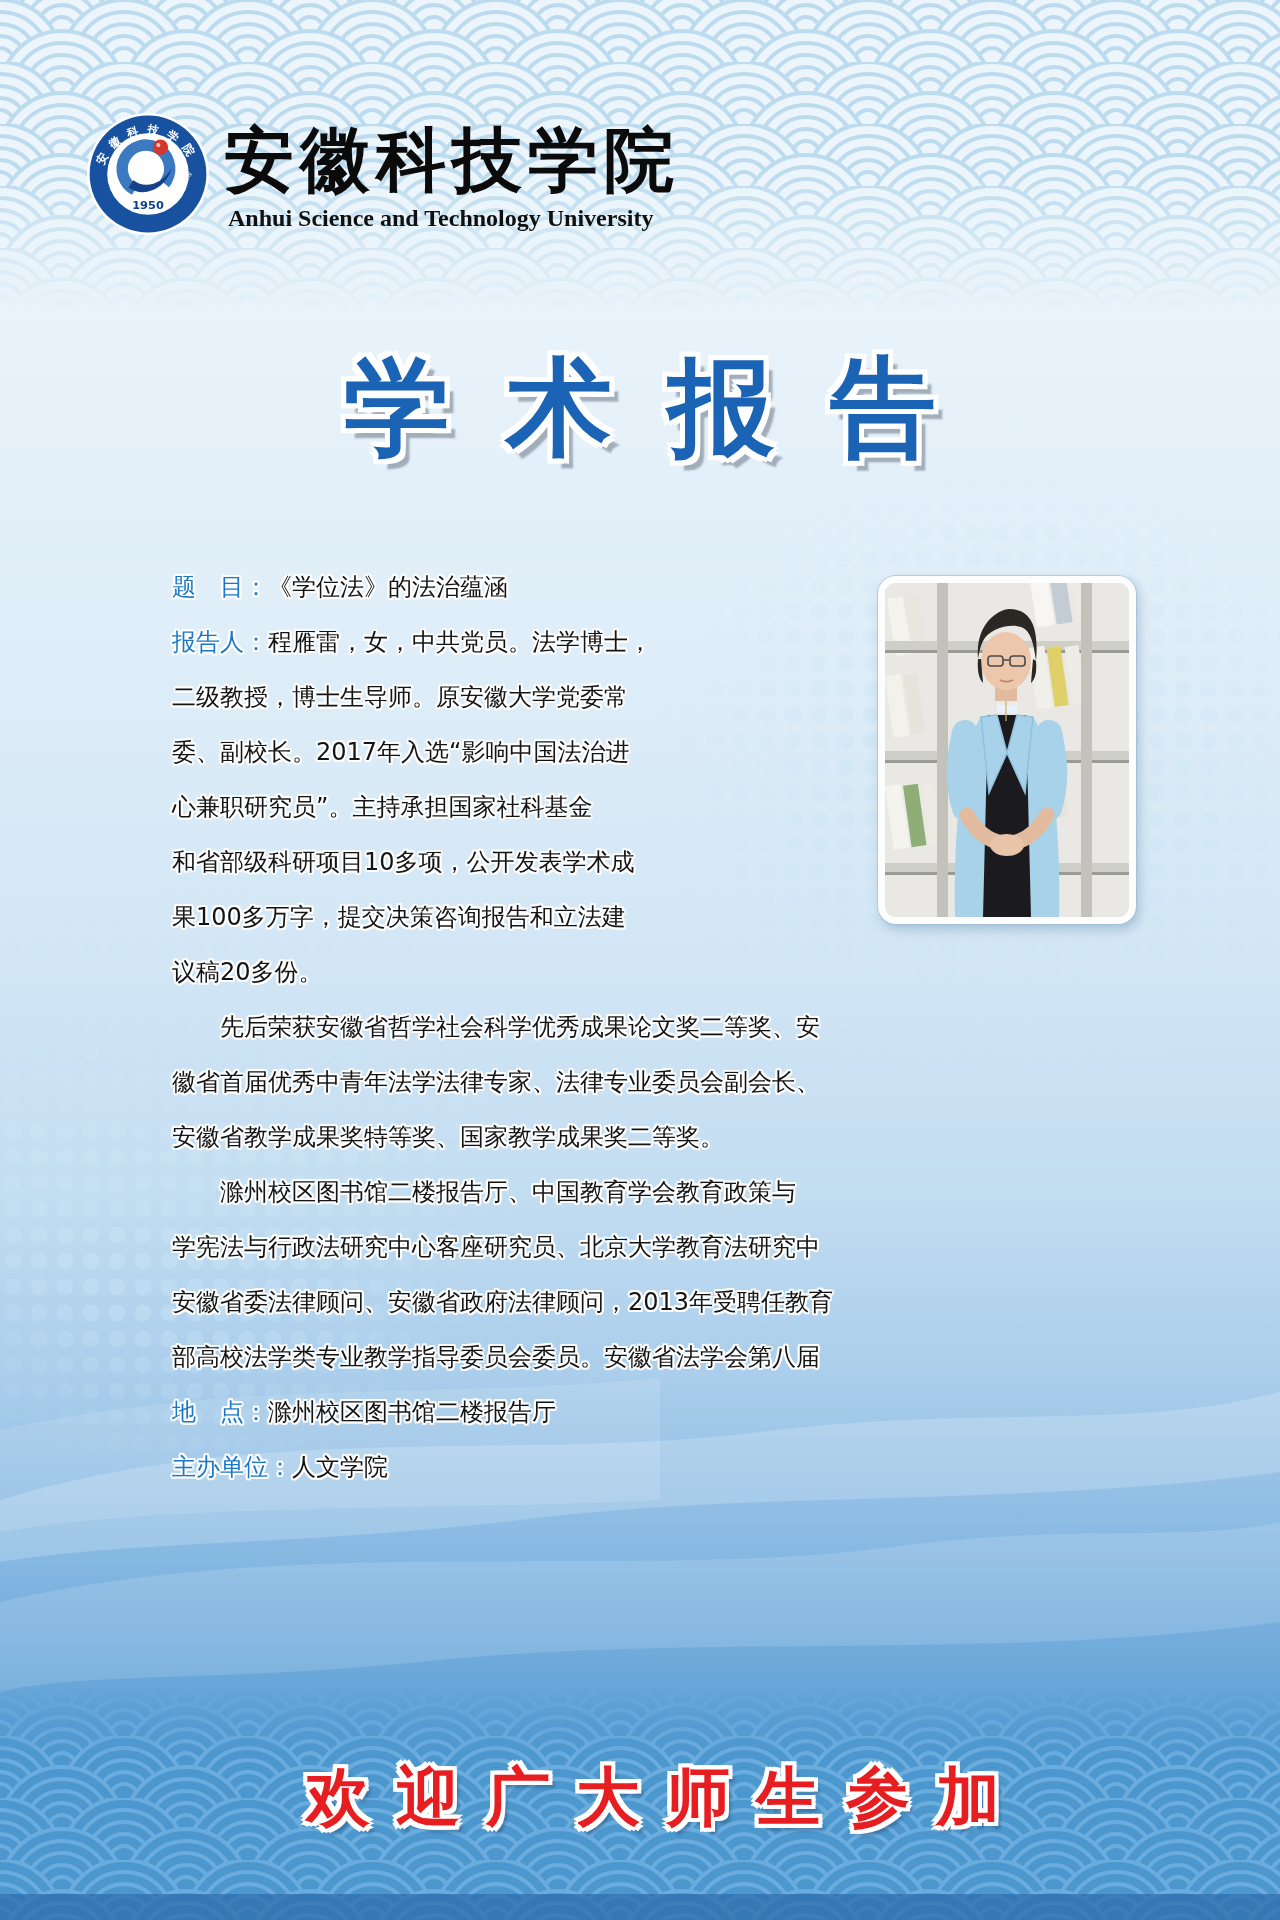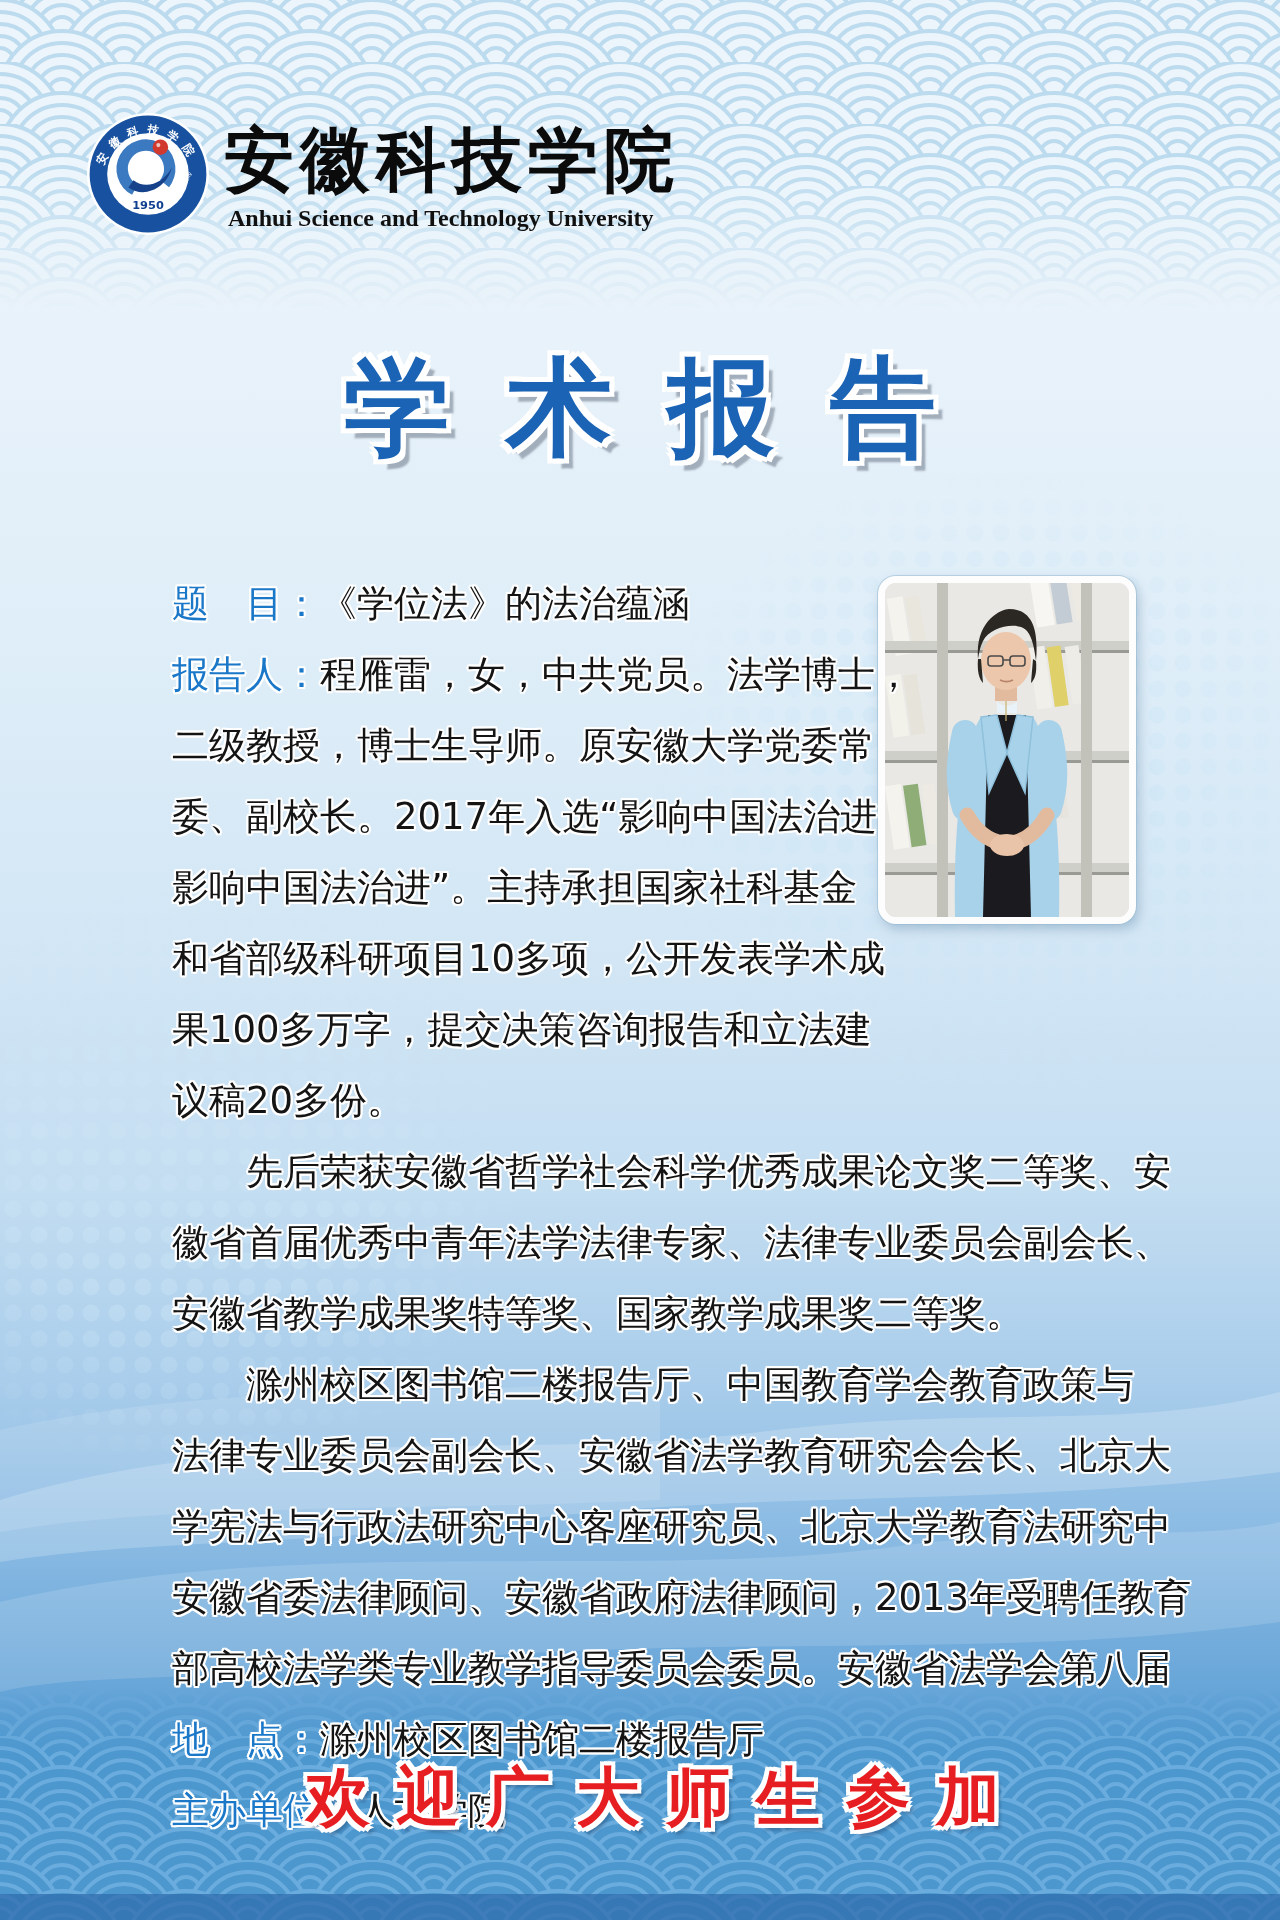--- a/index.html
+++ b/index.html
@@ -34,25 +34,24 @@
     color:#1a63b5;
     text-shadow:
       -5px -5px 0 #fff,5px -5px 0 #fff,-5px 5px 0 #fff,5px 5px 0 #fff,
       -5px 0 0 #fff,5px 0 0 #fff,0 -5px 0 #fff,0 5px 0 #fff,
       9px 10px 2px rgba(105,118,135,.55);
   }
 
   
   .body-text{position:absolute;left:172px;top:560px;width:960px;}
   .row{
-    height:55px;line-height:55px;font-size:37px;color:#141414;white-space:nowrap;
+    height:55px;line-height:55px;font-size:24px;color:#141414;white-space:nowrap;
     text-shadow:
       2.2px 0 0 #fff,-2.2px 0 0 #fff,0 2.2px 0 #fff,0 -2.2px 0 #fff,
       1.6px 1.6px 0 #fff,-1.6px -1.6px 0 #fff,1.6px -1.6px 0 #fff,-1.6px 1.6px 0 #fff;
-    margin-top: 16px;
   }
   .lbl{color:#1b78c9;}
 
   
   .photo{
     position:absolute;left:878px;top:576px;width:258px;height:348px;box-sizing:border-box;
     border:7px solid #fdfdfd;border-radius:18px;overflow:hidden;background:#e9e8e4;
     box-shadow:0 0 0 1px rgba(150,185,210,.55), 3px 5px 12px rgba(80,115,150,.35);
   }
   .photo svg{width:100%;height:100%;}
@@ -257,29 +256,28 @@
 
   <div class="body-text">
     <div class="row">
       <span class="lbl">题　目：</span><span>《学位法》的法治蕴涵</span>
     </div>
     <div class="row">
       <span class="lbl">报告人：</span><span>程雁雷，女，中共党员。法学博士，</span>
     </div>
     <div class="row">二级教授，博士生导师。原安徽大学党委常</div>
     <div class="row">委、副校长。2017年入选“影响中国法治进</div>
-    <div class="row">影响中国法治进”。主持承担国家社科基金</div>
+    <div class="row">心兼职研究员”。主持承担国家社科基金</div>
     <div class="row">和省部级科研项目10多项，公开发表学术成</div>
     <div class="row">果100多万字，提交决策咨询报告和立法建</div>
     <div class="row">议稿20多份。</div>
     <div class="row">　　先后荣获安徽省哲学社会科学优秀成果论文奖二等奖、安</div>
     <div class="row">徽省首届优秀中青年法学法律专家、法律专业委员会副会长、</div>
     <div class="row">安徽省教学成果奖特等奖、国家教学成果奖二等奖。</div>
     <div class="row">　　滁州校区图书馆二楼报告厅、中国教育学会教育政策与</div>
-    <div class="row">法律专业委员会副会长、安徽省法学教育研究会会长、北京大</div>
     <div class="row">学宪法与行政法研究中心客座研究员、北京大学教育法研究中</div>
     <div class="row">安徽省委法律顾问、安徽省政府法律顾问，2013年受聘任教育</div>
     <div class="row">部高校法学类专业教学指导委员会委员。安徽省法学会第八届</div>
     <div class="row">
       <span class="lbl">地　点：</span><span>滁州校区图书馆二楼报告厅</span>
     </div>
     <div class="row">
       <span class="lbl">主办单位：</span><span>人文学院</span>
     </div>
   </div>

